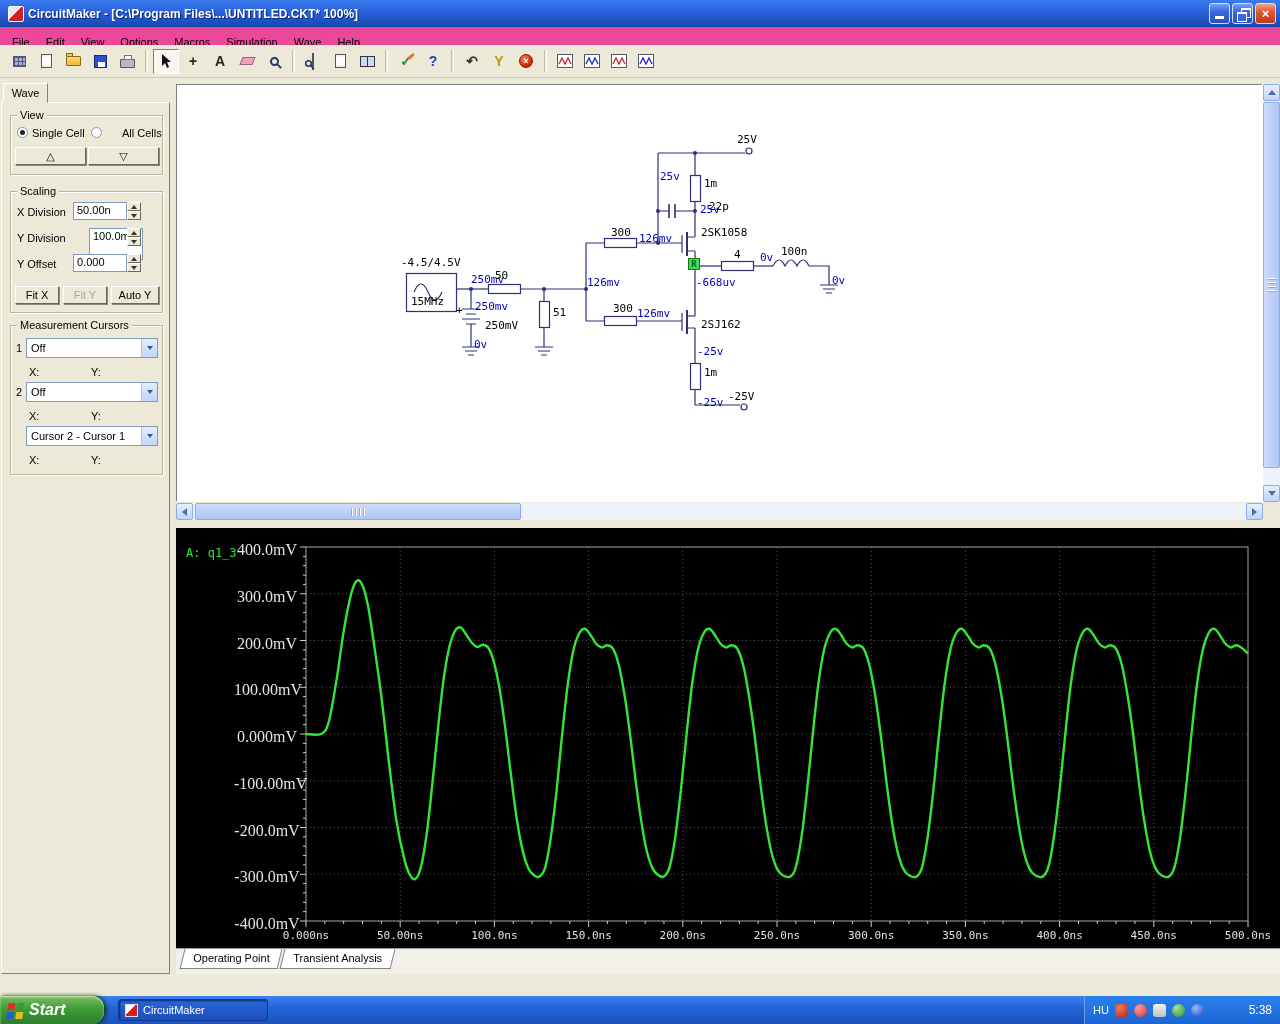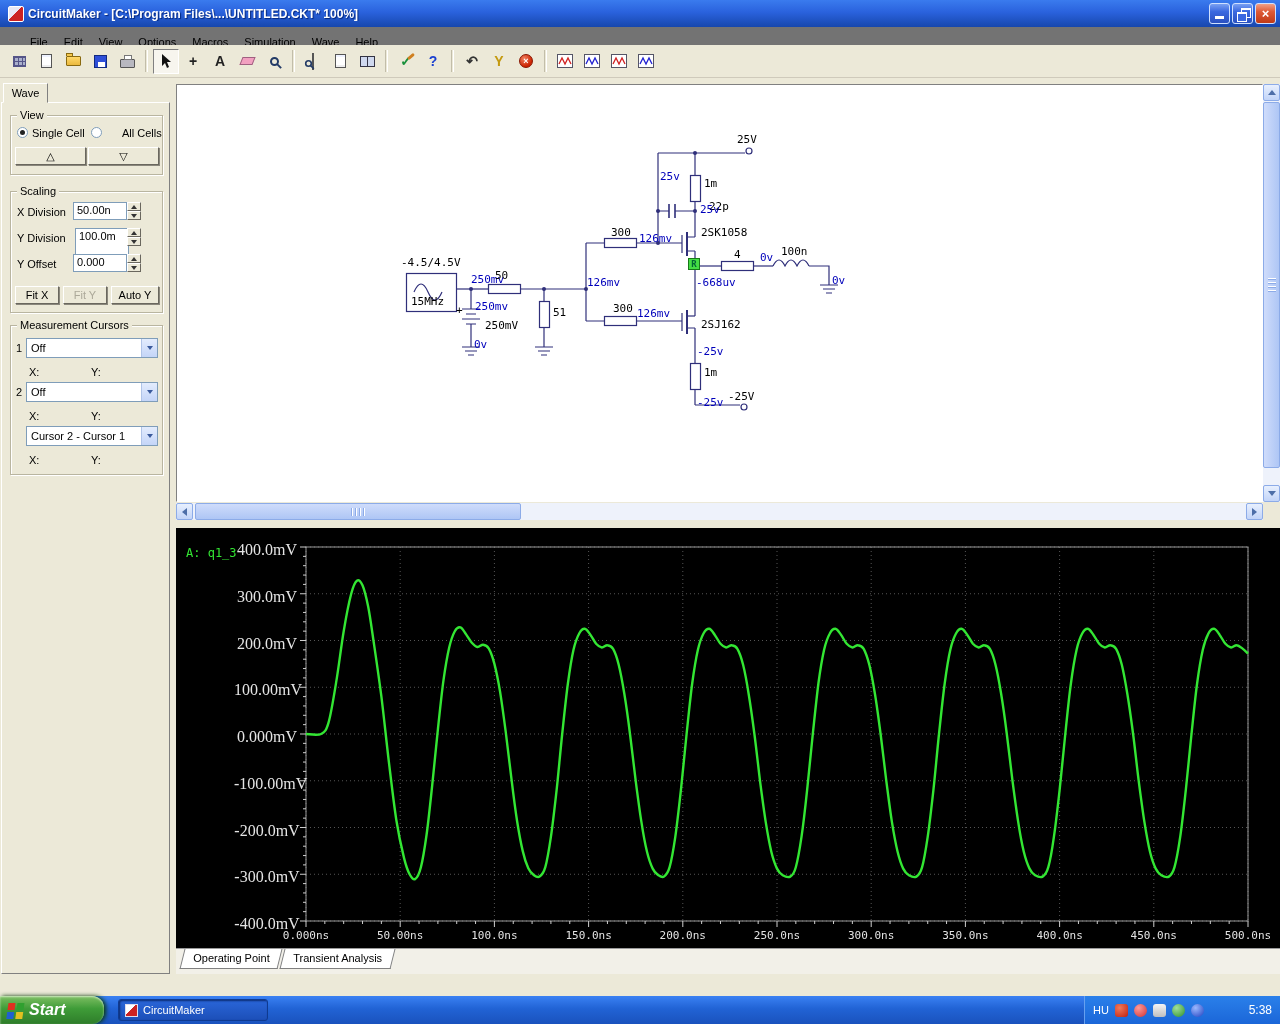--- a/index.html
+++ b/index.html
@@ -16,21 +16,21 @@
   }
   .app-icon{width:16px;height:16px;margin:0 4px;background:linear-gradient(135deg,#e8e8f4 45%,#cc2222 45%);border:1px solid #fff;border-radius:2px;}
   .title-text{flex:1;font-weight:bold;font-size:12px;text-shadow:1px 1px 1px #00247a;white-space:nowrap;overflow:hidden;}
   .xp-btn{width:21px;height:21px;margin-left:2px;border:1px solid #cfe0ff;border-radius:3px;position:relative;
     background:linear-gradient(#7aa0f2,#3a68e0 40%,#2a50c0);color:#fff;font-size:13px;line-height:18px;text-align:center;padding:0;}
   .xp-btn.close{background:linear-gradient(#f0a088,#de5a36 40%,#c03a16);font-weight:bold;}
   .xp-btn.min::before{content:"";position:absolute;left:5px;bottom:4px;width:9px;height:3px;background:#fff;}
   .xp-btn.restore::before{content:"";position:absolute;left:8px;top:4px;width:8px;height:7px;border:1px solid #fff;border-top-width:2px;}
   .xp-btn.restore::after{content:"";position:absolute;left:4px;top:8px;width:8px;height:7px;border:1px solid #fff;border-top-width:2px;background:#3a68e0;}
   
-  .menubar{position:absolute;left:0;top:27px;width:1280px;height:30px;background:#737373;display:flex;align-items:center;padding-left:22px;border-bottom:1px solid #e0dcc8;}
+  .menubar{position:absolute;left:0;top:27px;width:1280px;height:30px;background:#ec4899;display:flex;align-items:center;padding-left:4px;border-bottom:1px solid #e0dcc8;}
   .menu-item{padding:2px 8px;cursor:default;}
   
   .toolbar{position:absolute;left:0;top:45px;width:1280px;height:33px;background:#ece9d8;display:flex;align-items:center;padding:0 6px;gap:1px;border-bottom:1px solid #cfcabb;}
   .tb-btn{width:26px;height:25px;display:flex;align-items:center;justify-content:center;background:transparent;border:1px solid transparent;padding:0;position:relative;}
   .tb-btn.pressed{background:#f7f5ee;border-color:#808080 #fff #fff #808080;}
   .tb-sep{width:3px;height:22px;margin:0 4px;border-left:1px solid #c2bda9;border-right:1px solid #fff;}
   .tb-glyph{font-size:14px;font-weight:bold;line-height:14px;}
   .icon-chip{width:13px;height:11px;border:1px solid #555588;background-color:#aab0cc;
     background-image:repeating-linear-gradient(90deg,#555588 0 1px,transparent 1px 4px),repeating-linear-gradient(0deg,#555588 0 1px,transparent 1px 4px);}
   .icon-page{width:11px;height:14px;background:#fff;border:1px solid #555;box-shadow:inset 0 -2px 0 #eee, inset 0 2px 0 #eef2ff;}
@@ -250,21 +250,21 @@
       <span class="spin" style="left:116px;top:10px;height:18px;">
         <button class="s" style="top:0;">
             <span class="tri-up"></span>
           </button>
         <button class="s" style="top:9px;">
             <span class="tri-dn"></span>
           </button>
       </span>
 
       <span class="rlabel" style="left:6px;top:40px;text-align:right;">Y Division</span>
-      <span class="field" style="left:64px;top:36px;width:54px;height:32px;">100.0m</span>
+      <span class="field" style="left:78px;top:36px;width:54px;height:32px;">100.0m</span>
       <span class="spin" style="left:116px;top:36px;height:18px;">
         <button class="s" style="top:0;">
             <span class="tri-up"></span>
           </button>
         <button class="s" style="top:9px;">
             <span class="tri-dn"></span>
           </button>
       </span>
 
       <span class="rlabel" style="left:6px;top:66px;">Y Offset</span>

